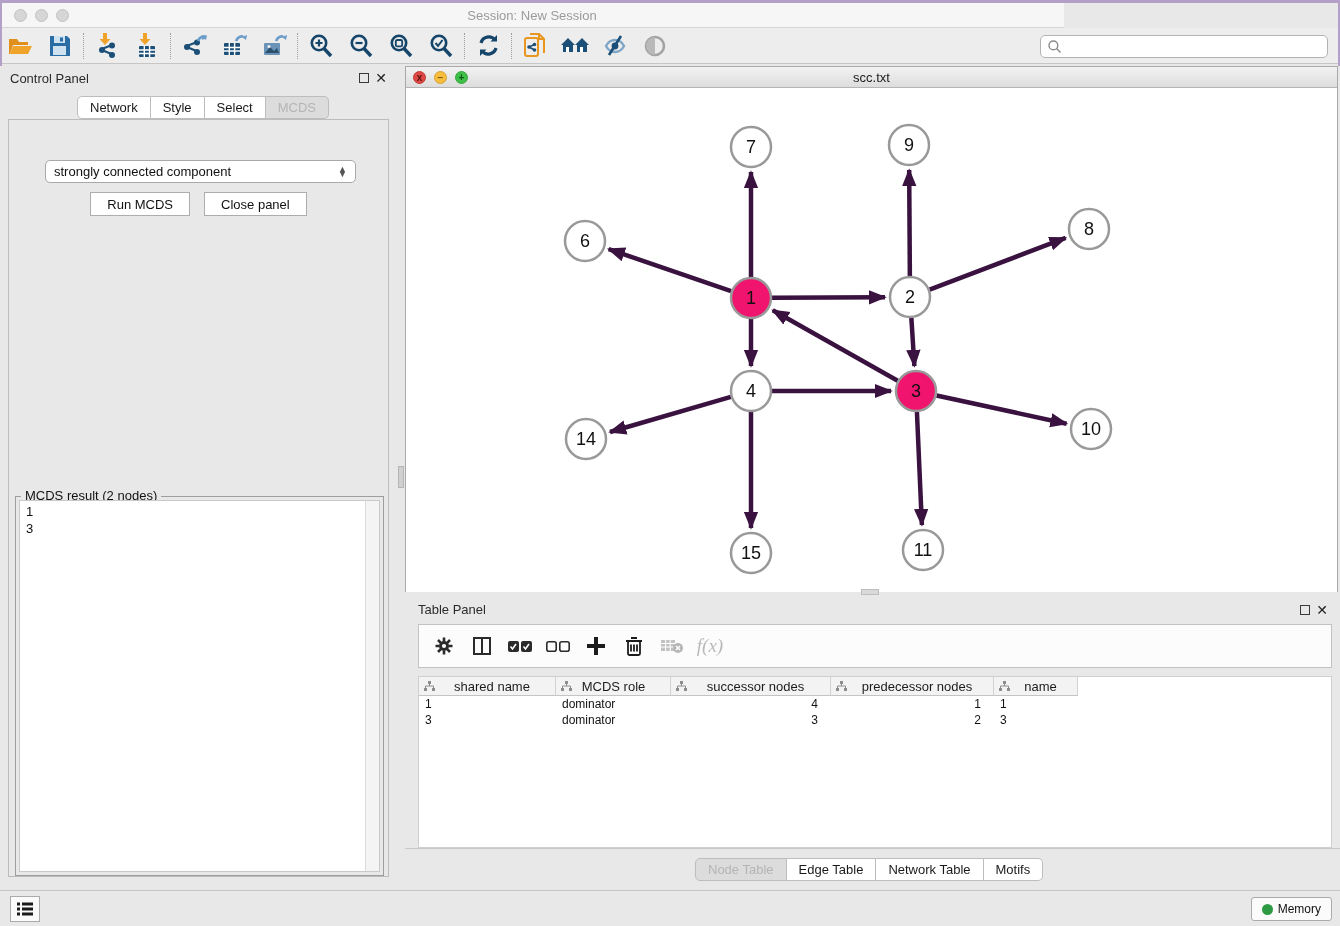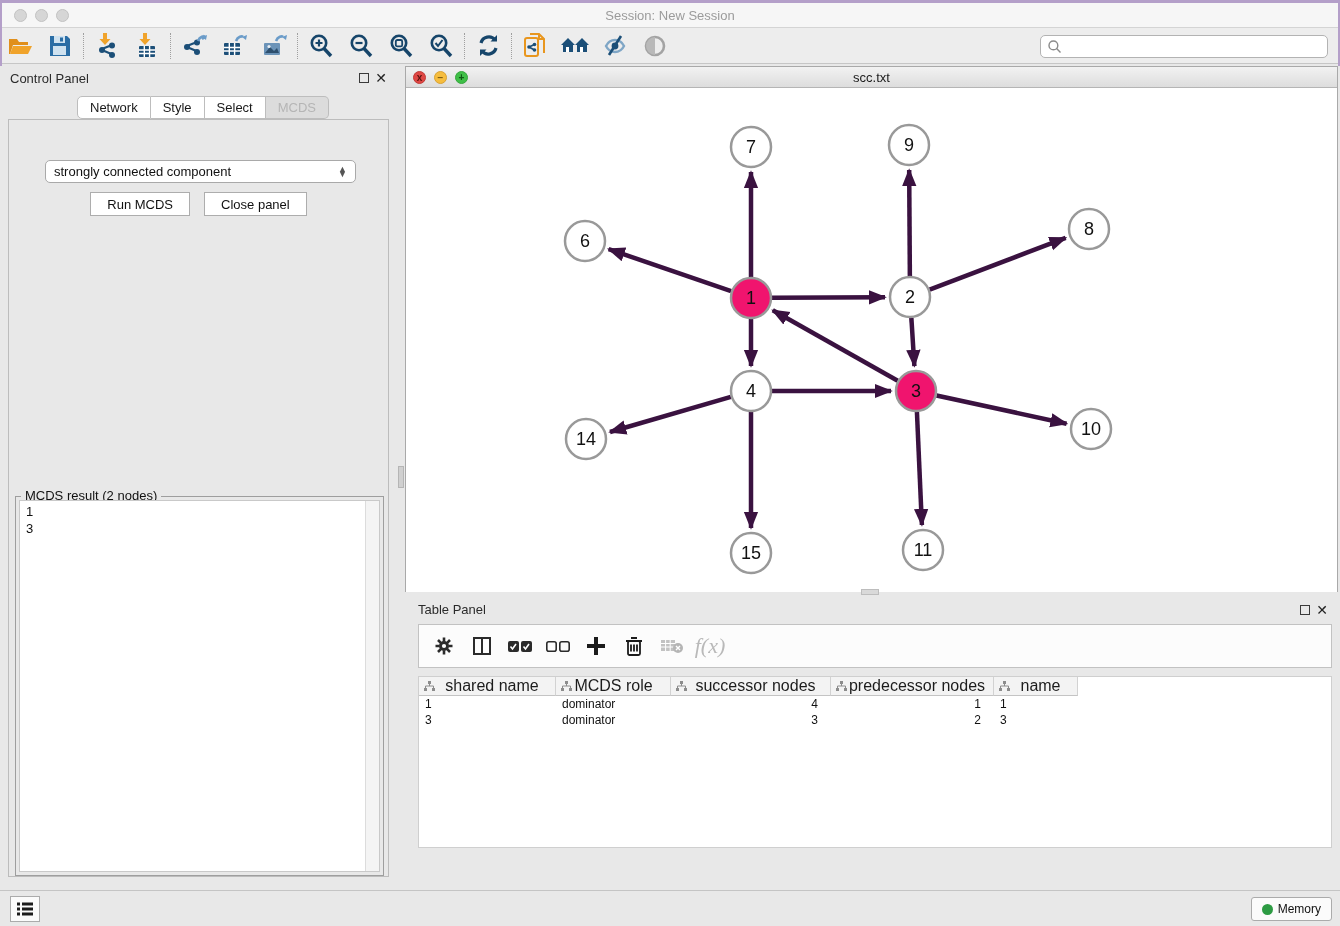--- a/index.html
+++ b/index.html
@@ -4,21 +4,21 @@
 <style>
   * { margin:0; padding:0; box-sizing:border-box; }
   html,body { width:1340px; height:926px; }
   body { font-family:"Liberation Sans","DejaVu Sans",sans-serif; background:#e8e8e8; position:relative; overflow:hidden; }
 
   .desktop-top { position:absolute; top:0; left:0; width:1340px; height:3px; background:#b49fc9; z-index:50; }
   .desktop-side { position:absolute; top:0; width:2px; height:66px; background:#b49fc9; z-index:50; }
   .desktop-side.left { left:0; } .desktop-side.right { right:0; }
 
   
-  .titlebar { position:absolute; top:3px; left:0; width:1340px; height:25px; background:#f6f6f6; border-bottom:1px solid #d4d4d4; }
+  .titlebar { position:absolute; top:3px; left:0; width:1064px; height:25px; background:#f6f6f6; border-bottom:1px solid #d4d4d4; }
   .traffic { position:absolute; top:6px; left:14px; display:flex; gap:8px; }
   .traffic .dot { width:13px; height:13px; border-radius:50%; background:#d6d6d6; border:1px solid #c2c2c2; }
   .win-title { position:absolute; top:5px; left:0; width:100%; text-align:center; font-size:13px; color:#9b9b9b; }
 
   
   .toolbar { position:absolute; top:28px; left:0; width:1340px; height:36px; background:#ededed; border-bottom:1px solid #c6c6c6; display:flex; align-items:center; }
   .tbtn { width:40px; height:32px; display:flex; align-items:center; justify-content:center; cursor:default; }
   .tsep { width:1px; height:26px; margin:0 3px; border-left:1px dotted #9f9f9f; }
   .searchbox { position:absolute; right:12px; top:7px; width:288px; height:23px; background:#fff; border:1px solid #b3b3b3; border-radius:5px; display:flex; align-items:center; padding-left:6px; }
   .searchbox input { border:none; outline:none; flex:1; font-size:12px; background:transparent; height:100%; }
@@ -73,25 +73,25 @@
   .net-grip-bottom { position:absolute; left:455px; bottom:-4px; width:18px; height:6px; background:#d9d9d9; border:1px solid #bdbdbd; }
 
   
   .tablepanel { position:absolute; top:531px; left:0; width:935px; height:295px; }
   .tp-header { position:absolute; top:5px; left:0; width:100%; height:20px; }
   .tp-title { position:absolute; left:13px; top:2px; font-size:13px; color:#2b2b2b; }
   .tp-header .panel-float { right:30px; } .tp-header .panel-close { right:12px; }
 
   .tp-toolbar { position:absolute; top:29px; left:13px; right:8px; height:44px; background:#fcfcfc; border:1px solid #c2c2c2; display:flex; align-items:center; padding-left:8px; gap:4px; }
   .tp-tbtn { width:34px; height:34px; display:flex; align-items:center; justify-content:center; }
-  .fx { font-family:"Liberation Serif","DejaVu Serif",serif; font-style:italic; font-size:22px; color:#b9b9b9; }
+  .fx { font-family:"Liberation Serif","DejaVu Serif",serif; font-style:italic; font-size:19px; color:#b9b9b9; }
 
   .tp-table { position:absolute; top:81px; left:13px; right:8px; height:172px; background:#fff; border:1px solid #cfcfcf; overflow:hidden; }
   .thead { display:flex; height:19px; }
-  .th { background:#f3f3f3; border-right:1px solid #d2d2d2; border-bottom:1px solid #c4c4c4; display:flex; align-items:center; justify-content:center; gap:5px; font-size:16px; color:#1c1c1c; position:relative; }
+  .th { background:#f3f3f3; border-right:1px solid #d2d2d2; border-bottom:1px solid #c4c4c4; display:flex; align-items:center; justify-content:center; gap:5px; font-size:13px; color:#1c1c1c; position:relative; }
   .th .tree-ic { position:absolute; left:5px; top:4px; }
   .trow { display:flex; height:16px; font-size:12px; color:#111; }
   .td { padding:1px 6px 0 6px; white-space:nowrap; overflow:hidden; }
   .td.right { text-align:right; padding-right:13px; }
 
   .tp-bottombar { position:absolute; bottom:0; left:0; width:100%; height:42px; border-top:1px solid #c9c9c9; background:#e8e8e8; }
   .tp-tabs { position:absolute; top:9px; left:290px; }
 
   
   .statusbar { position:absolute; top:890px; left:0; width:1340px; height:45px; background:#e8e8e8; border-top:1px solid #c4c4c4; }
@@ -510,20 +510,28 @@
             <div class="trow">
               <div class="td" style="width: 137px;">3</div>
               <div class="td" style="width: 115px;">dominator</div>
               <div class="td right" style="width: 160px;">3</div>
               <div class="td right" style="width: 163px;">2</div>
               <div class="td" style="width: 84px;">3</div>
             </div>
           </div>
       </div>
 
+      <div class="tp-bottombar">
+        <div class="tabgroup tp-tabs" id="tp-tabs">
+            <div class="tab selected">Node Table</div>
+            <div class="tab">Edge Table</div>
+            <div class="tab">Network Table</div>
+            <div class="tab">Motifs</div>
+          </div>
+      </div>
     </div>
   </div>
 </div>
 
 <div class="statusbar">
   <div class="list-btn">
     <svg width="18" height="16" viewBox="0 0 18 16">
         <g fill="#1c1c1c">
           <rect x="1" y="1.5" width="3" height="3"></rect>
           <rect x="1" y="6.5" width="3" height="3"></rect>

